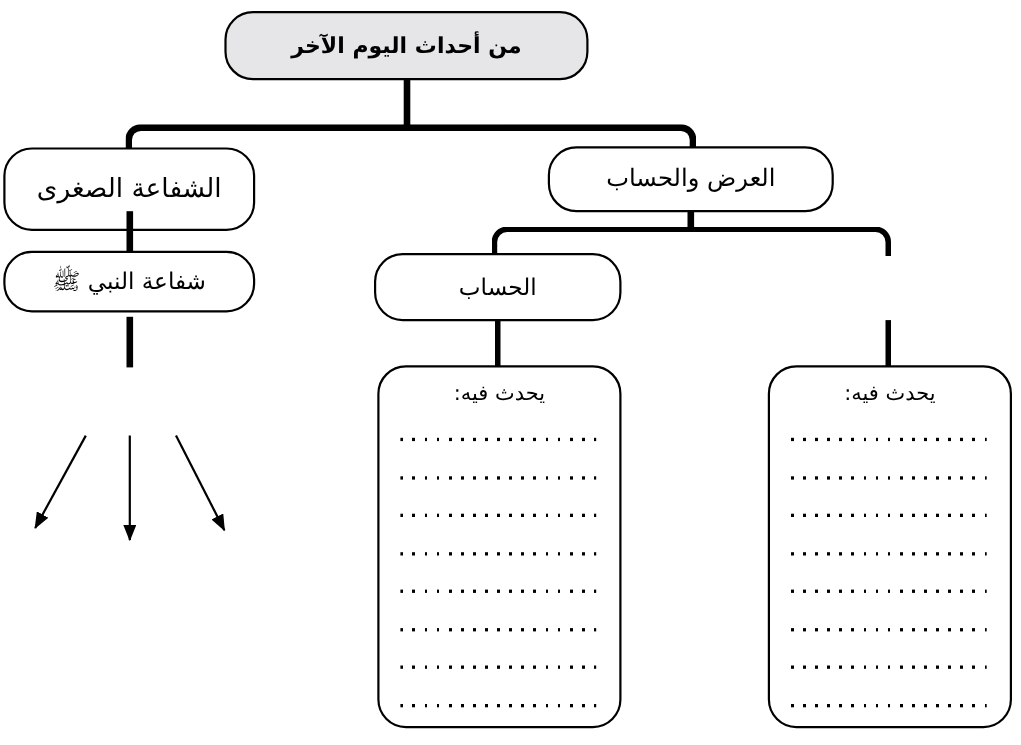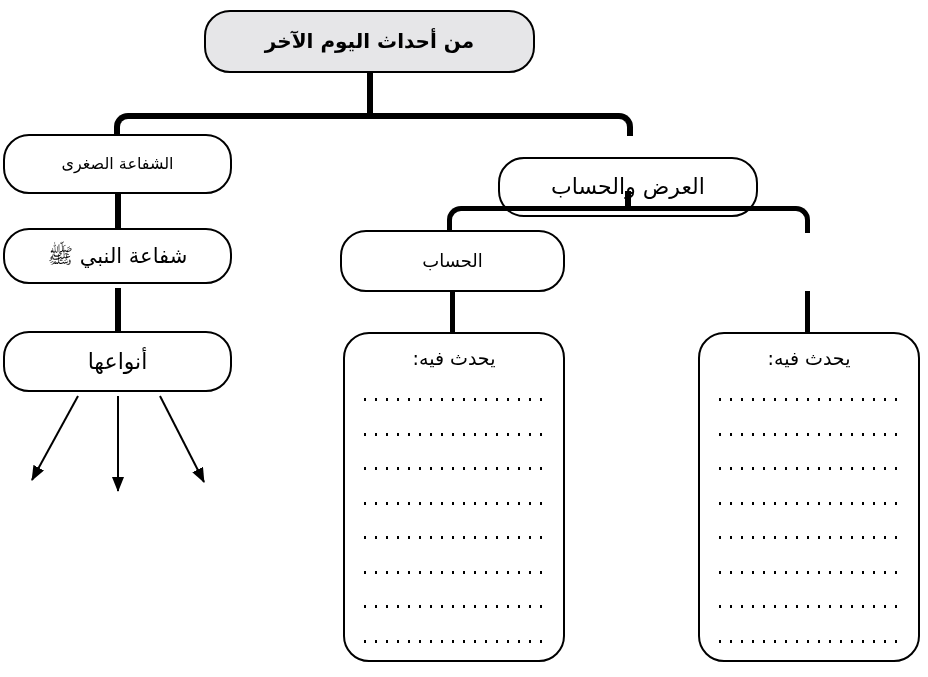--- a/index.html
+++ b/index.html
@@ -18,25 +18,25 @@
     box-sizing:border-box;
     border:2.5px solid #000;
     border-radius:26px;
     background:#fff;
     display:flex;align-items:center;justify-content:center;
     text-align:left;
   }
   .node .lbl{direction:rtl;line-height:1.15;}
   .root-node{left:204px;top:10px;width:331px;height:63px;background:#e6e6e8;}
   .root-node .lbl{font-weight:bold;font-size:20px;}
-  .n-minor{left:3px;top:134px;width:229px;height:60px;font-size:16px;}
+  .n-minor{left:3px;top:134px;width:229px;height:76px;font-size:24px;}
   .n-prophet{left:3px;top:228px;width:229px;height:56px;font-size:21px;}
   .n-types{left:3px;top:331px;width:229px;height:61px;font-size:22px;}
-  .n-ard-hisab{left:498px;top:133px;width:260px;height:60px;font-size:22px;margin-top:24px;}
-  .n-hisab{left:340px;top:230px;width:225px;height:62px;font-size:18px;}
+  .n-ard-hisab{left:498px;top:133px;width:260px;height:60px;font-size:22px;}
+  .n-hisab{left:340px;top:230px;width:225px;height:62px;font-size:21px;}
   .n-ard{left:698px;top:232px;width:222px;height:61px;font-size:22px;}
   
   .bigbox{
     position:absolute;top:332px;width:222px;height:330px;
     box-sizing:border-box;border:2.5px solid #000;border-radius:26px;background:#fff;
   }
   .bigbox-left{left:343px;}
   .bigbox-right{left:698px;}
   .bigbox .heading{
     position:absolute;top:13px;left:0;right:0;
@@ -81,23 +81,20 @@
   <div class="bracket bracket-main"></div>
 
   <div class="node n-minor">
     <span class="lbl" dir="rtl">الشفاعة الصغرى</span>
   </div>
   <div class="stem stem-l1"></div>
   <div class="node n-prophet">
     <span class="lbl" dir="rtl">شفاعة النبي ﷺ</span>
   </div>
   <div class="stem stem-l2"></div>
-  <div class="node n-types">
-    <span class="lbl" dir="rtl">أنواعها</span>
-  </div>
 
   <svg class="arrows" viewBox="0 0 240 115">
     <defs>
       <marker id="ah" markerWidth="8" markerHeight="6" refX="7" refY="3" orient="auto" markerUnits="strokeWidth">
         <path d="M0,0 L7.5,3 L0,6 z" fill="#000"></path>
       </marker>
     </defs>
     <line x1="78" y1="6" x2="32" y2="90" stroke="#000" stroke-width="2" marker-end="url(#ah)"></line>
     <line x1="118" y1="6" x2="118" y2="101" stroke="#000" stroke-width="2" marker-end="url(#ah)"></line>
     <line x1="160" y1="6" x2="204" y2="92" stroke="#000" stroke-width="2" marker-end="url(#ah)"></line>

